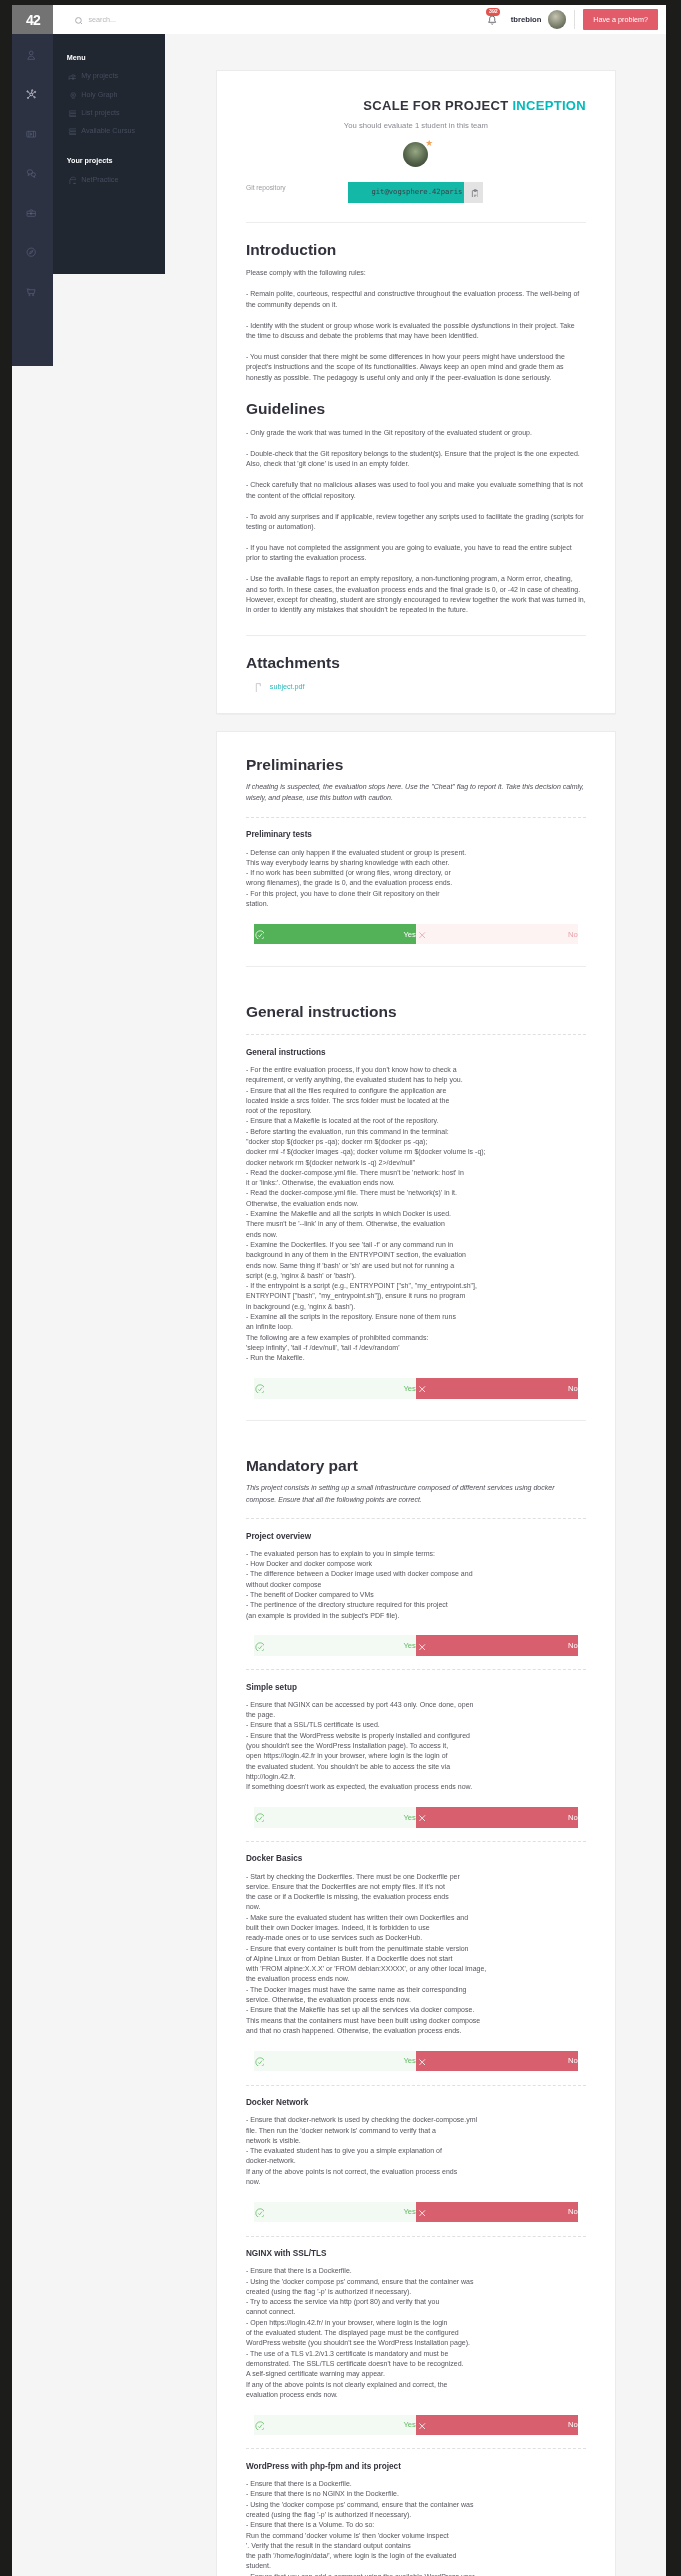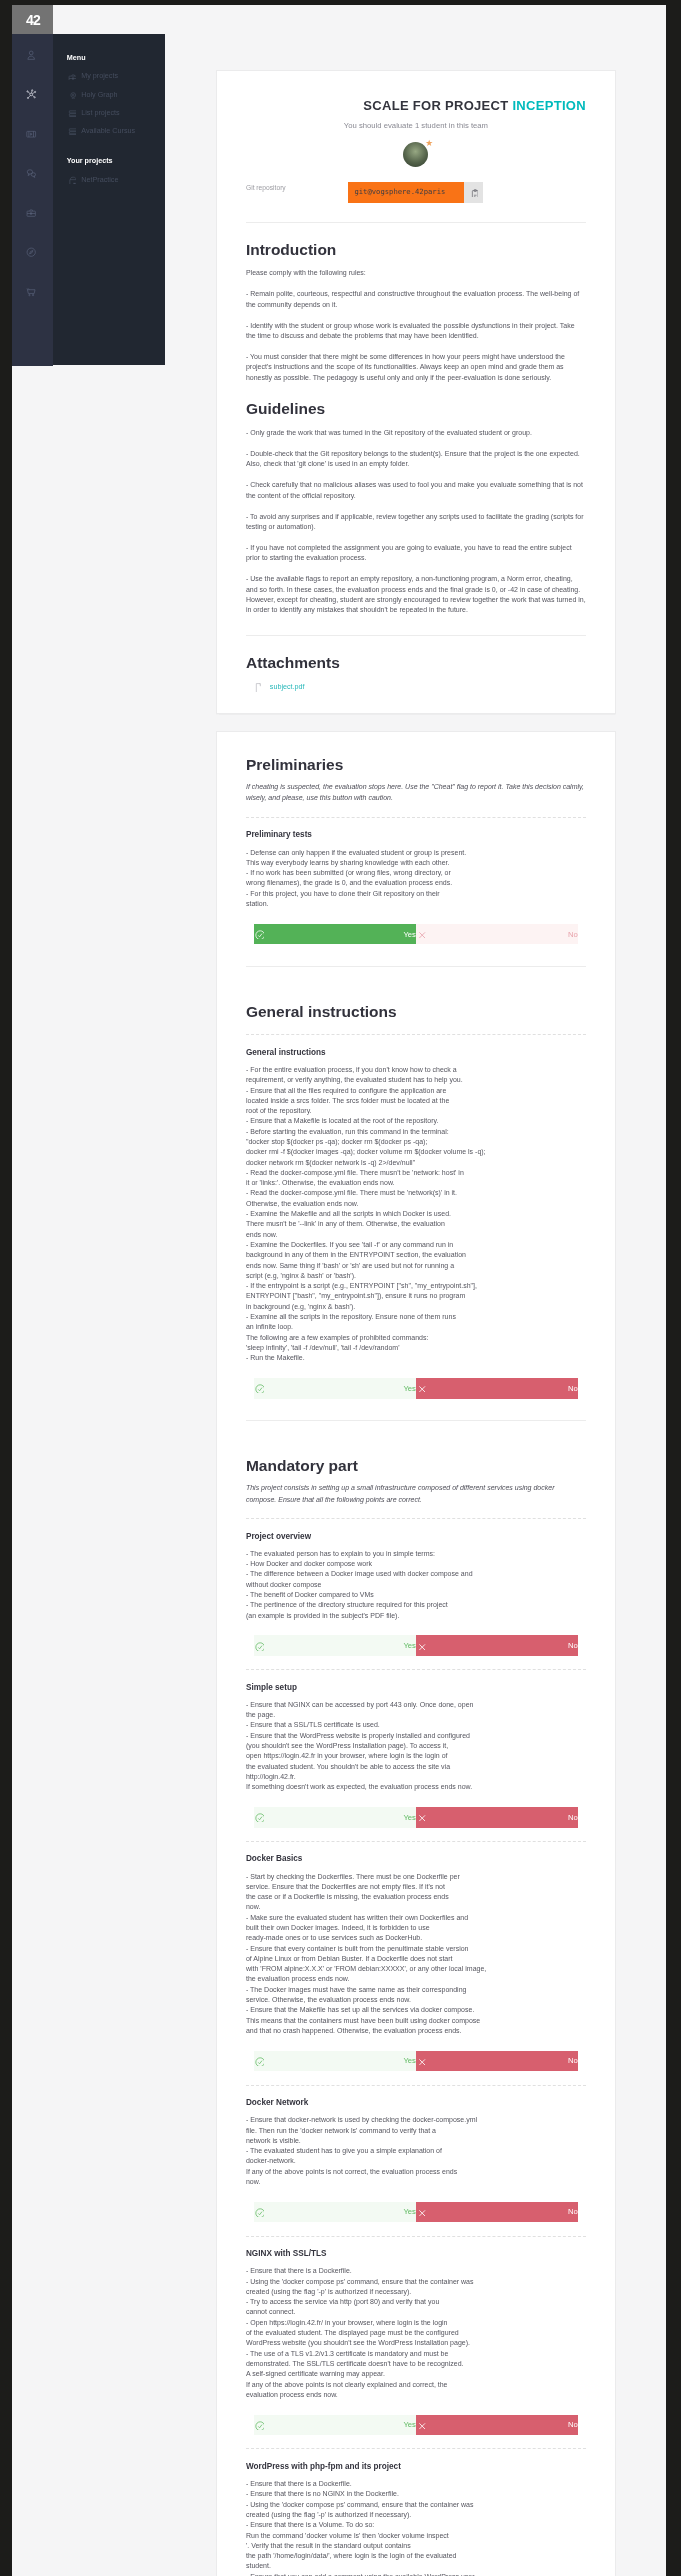--- a/index.html
+++ b/index.html
@@ -21,42 +21,42 @@
   .vdivider { width:0.5px; height:19.6px; background:#e0e0e0; margin-right:8.2px; }
   .problem-btn { background:#e25b69; color:#fff; border:none; font-size:7.2px; height:20.6px; padding:0 10.3px; border-radius:1px; cursor:pointer; font-family:"Liberation Sans",sans-serif; }
 
   
   .rail { position:absolute; left:0; top:0; width:41px; height:361px; background:#2d3243; z-index:6; display:flex; flex-direction:column; align-items:center; }
   .logo-42 { height:29px; width:41px; display:flex; align-items:center; justify-content:center; color:#fff; font-weight:bold; font-size:14px; letter-spacing:-1px; background:#737373; }
   .rail-icons { display:flex; flex-direction:column; gap:24px; padding-top:14.4px; }
   .rail-icon { width:15.5px; height:15.5px; color:#59627a; cursor:pointer; }
   .rail-icon.active { color:#eef1f8; }
   .rail-icon svg { width:100%; height:100%; }
-  .menupanel { position:absolute; left:41px; top:29px; width:112px; height:331px; background:#212731; z-index:4; padding:11.3px 0 0 13.4px; }
+  .menupanel { position:absolute; left:41px; top:29px; width:112px; height:240px; background:#212731; z-index:4; padding:11.3px 0 0 13.4px; }
   .menu-header { color:#fff; font-weight:bold; font-size:7.2px; margin:7.2px 0 5.2px; }
   .menu-item { display:flex; align-items:center; gap:5.7px; color:#454d5e; font-size:7.2px; padding:4.6px 0; cursor:pointer; }
   .menu-item svg { width:8.8px; height:8.8px; flex:0 0 8.8px; }
   .menu-gap { height:9.3px; }
 
   
   .main { margin-left:154px; padding-top:65px; display:flex; flex-direction:column; align-items:center; }
   .card { width:400px; background:#fff; border:0.5px solid #ebebec; box-shadow:0 0.5px 1px rgba(0,0,0,.03); margin-bottom:16.5px; }
 
   
   .head-card { padding:27px 29px 21.6px; }
   .scale-title { text-align:right; font-size:13px; font-weight:800; letter-spacing:0.3px; color:#33343d; }
   .scale-title .proj { color:#00babc; }
   .scale-sub { text-align:center; font-size:7.7px; color:#8a8a93; margin-top:8.2px; }
   .avatar-wrap { width:25px; margin:11.3px auto 0; position:relative; }
   .avatar-lg { width:25px; height:25px; border-radius:50%; background:radial-gradient(circle at 50% 38%, #97a883, #55644b 55%, #2f3a2d); }
   .star-badge { position:absolute; top:-3.6px; right:-4.6px; color:#efa45f; font-size:8.8px; }
   .git-row { position:relative; margin-top:15.5px; min-height:20.6px; }
   .git-label { position:absolute; left:0; top:2.1px; font-size:6.7px; color:#9b9ba1; }
   .git-box { width:135px; margin:0 auto; display:flex; height:20.6px; }
-  .git-input { flex:1; background:#f97316; border:none; font-family:"DejaVu Sans Mono","Liberation Mono",monospace; font-size:7.2px; color:#3c3c44; padding:0 6px; overflow:hidden; white-space:nowrap; line-height:20.6px; }
+  .git-input { flex:1; background:#14b8a6; border:none; font-family:"DejaVu Sans Mono","Liberation Mono",monospace; font-size:7.2px; color:#3c3c44; padding:0 23px; overflow:hidden; white-space:nowrap; line-height:20.6px; }
   .git-copy { width:19.6px; background:#e3e3e3; border:none; display:flex; align-items:center; justify-content:center; cursor:pointer; color:#6b6b72; }
   .git-copy svg { width:8.8px; height:8.8px; }
   .hr { border:none; border-top:0.5px solid #ececec; margin:19.6px 0 0; }
   .big-h { font-size:15.5px; font-weight:bold; color:#32323c; margin-top:17.5px; }
   .para { font-size:7px; line-height:10.3px; color:#55555e; margin-top:10.8px; }
   .para:first-of-type { margin-top:9.3px; }
   .attach-row { display:flex; align-items:center; gap:9px; margin-top:10.3px; padding-left:7.2px; }
   .attach-row svg { width:7.7px; height:9.8px; color:#b5b5bb; }
   .attach-link { color:#28b8ba; font-size:7.2px; text-decoration:none; cursor:pointer; }
 
@@ -197,20 +197,38 @@
     <g id="i-warn">
         <path d="M12 2.8L22.5 21.5H1.5z" fill="currentColor"></path>
         <rect x="11" y="9.5" width="2" height="6" fill="#fbe5e7"></rect>
         <rect x="11" y="17" width="2" height="2" fill="#fbe5e7"></rect>
       </g>
   </defs>
 </svg>
 
 <div class="page">
 
+  <header class="topbar">
+    <div class="search-wrap">
+      <svg viewBox="0 0 18 18" width="9.3" height="9.3">
+          <use href="#i-search"></use>
+        </svg>
+      <input class="search-input" type="text" placeholder="search..." style="">
+    </div>
+    <div class="bell-wrap">
+      <svg viewBox="0 0 22 22" width="11.3" height="11.3">
+          <use href="#i-bell"></use>
+        </svg>
+      <span class="notif-badge">392</span>
+    </div>
+    <span class="username">tbrebion</span>
+    <span class="avatar-sm"></span>
+    <span class="vdivider"></span>
+    <button class="problem-btn">Have a problem?</button>
+  </header>
 
   <nav class="rail">
     <div class="logo-42">42</div>
     <div class="rail-icons">
       <span class="rail-icon"><svg viewBox="0 0 30 30" width="15.5" height="15.5">
             <use href="#i-person"></use>
           </svg></span>
       <span class="rail-icon active"><svg viewBox="0 0 30 30" width="15.5" height="15.5">
             <use href="#i-hub"></use>
           </svg></span>

